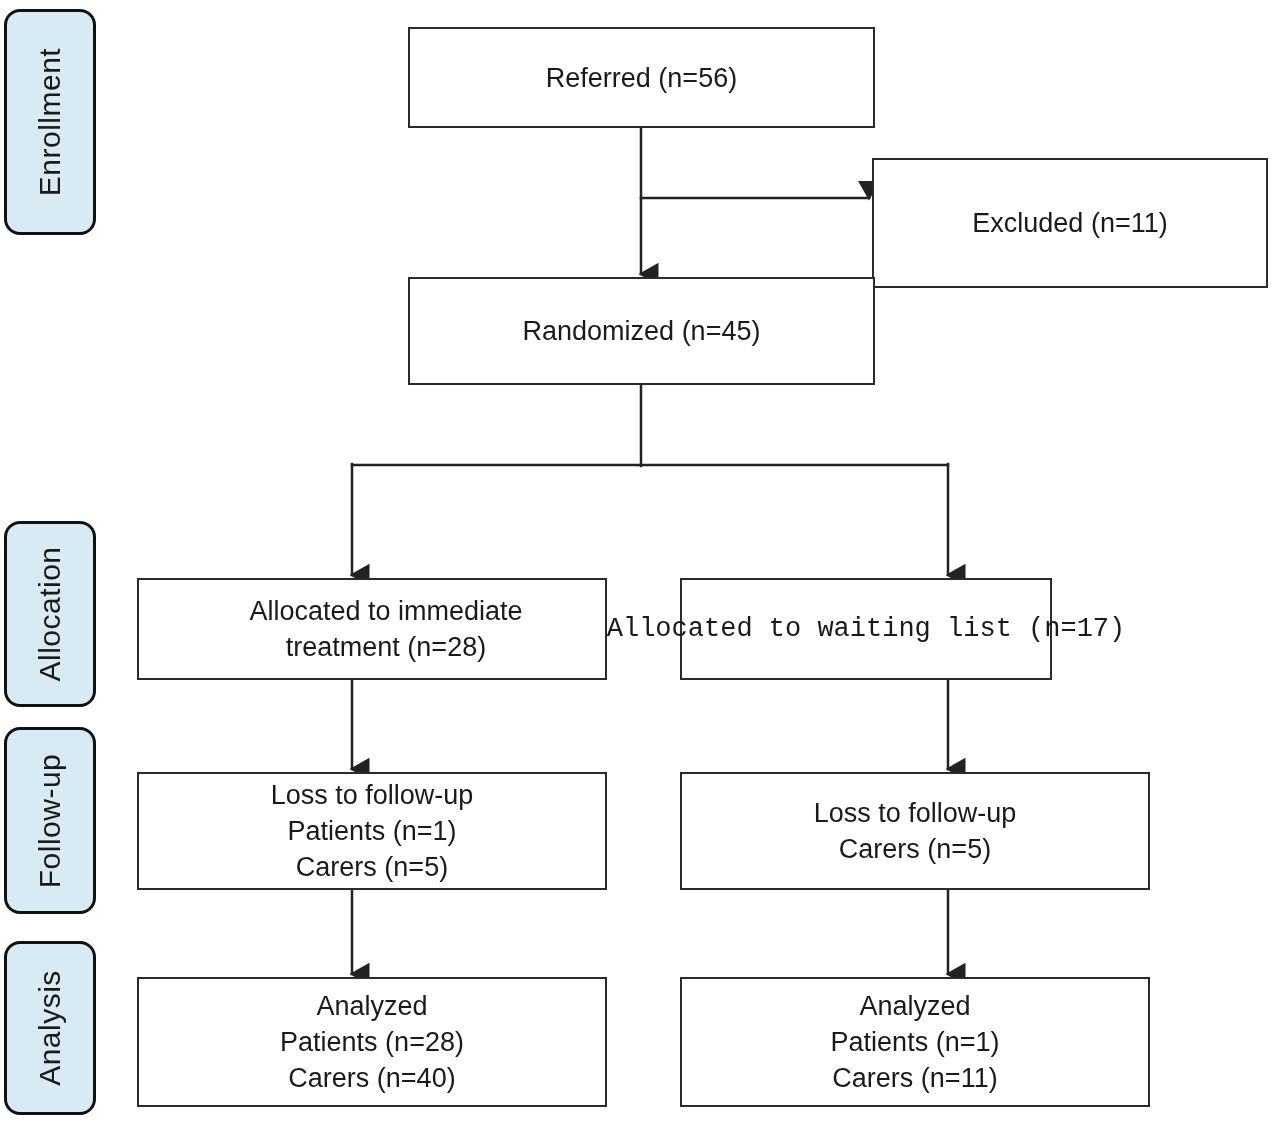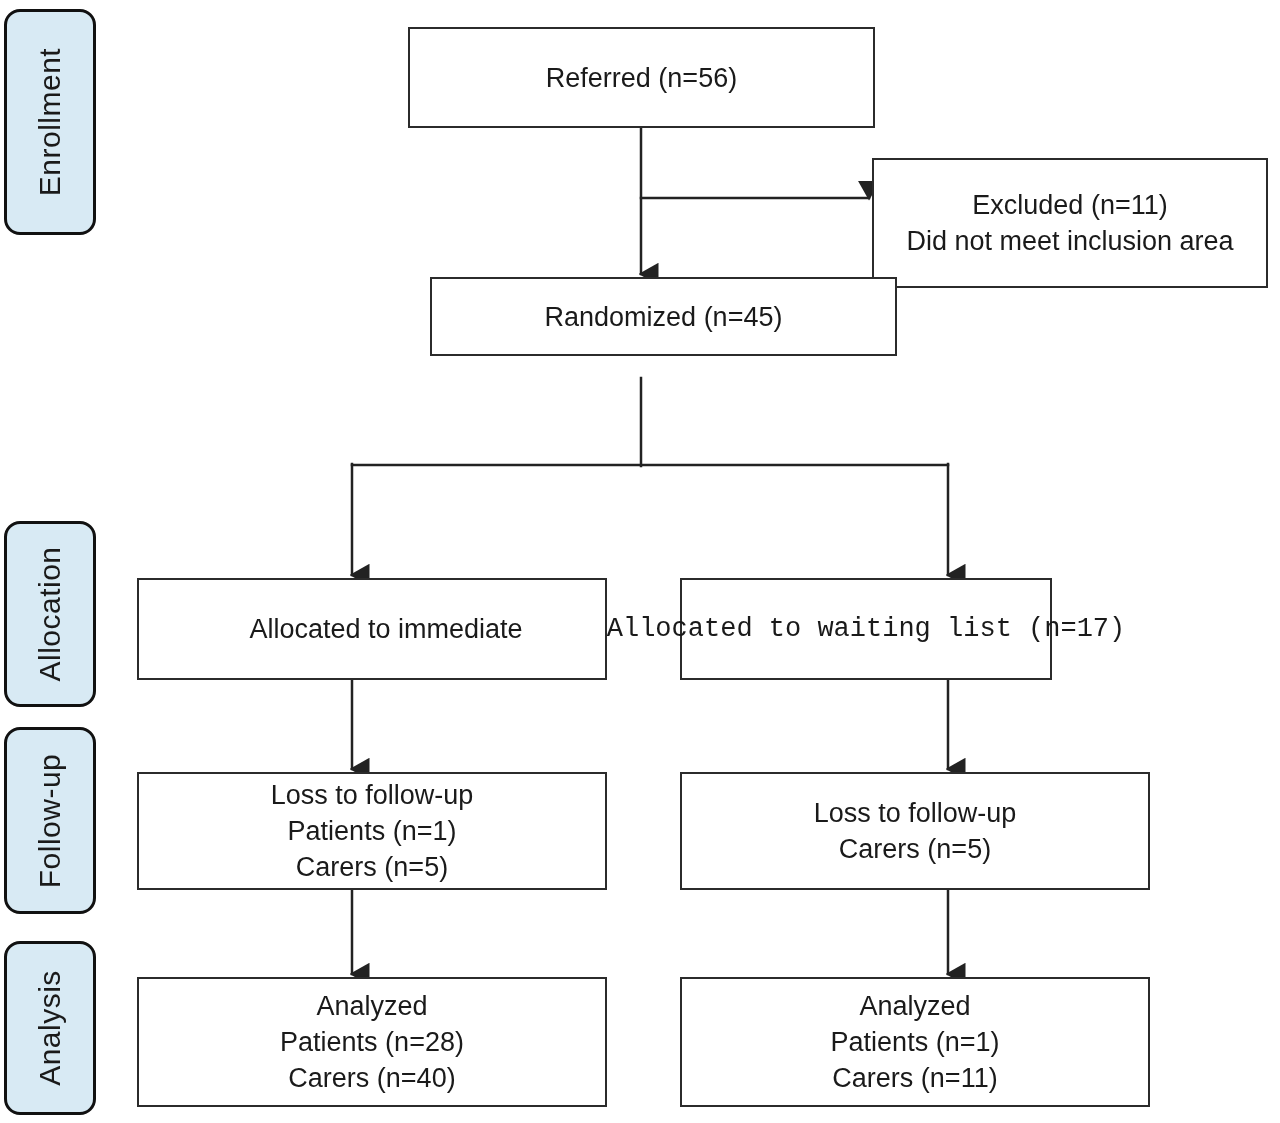--- a/index.html
+++ b/index.html
@@ -98,29 +98,29 @@
   <div class="stage-label" style="top:941px; height:174px;">
     <span>Analysis</span>
   </div>
 
   <div class="flow-box" style="left:408px; top:27px; width:467px; height:101px;">
     <div class="line">Referred (n=56)</div>
   </div>
 
   <div class="flow-box" style="left:872px; top:158px; width:396px; height:130px;">
     <div class="line">Excluded (n=11)</div>
-    <div class="line">Did not meet inclusion area</div>
   </div>
 
-  <div class="flow-box" style="left:408px; top:277px; width:467px; height:79px;margin-left:22px;">
+  <div class="flow-box" style="left:408px; top:277px; width:467px; height:108px;">
     <div class="line">Randomized (n=45)</div>
   </div>
 
   <div class="flow-box" style="left:137px; top:578px; width:470px; height:102px;padding-left:28px;">
     <div class="line">Allocated to immediate</div>
+    <div class="line">treatment (n=28)</div>
   </div>
 
   <div class="flow-box" style="left:680px; top:578px; width:372px; height:102px;font-family:Liberation Mono, monospace;">
     <div class="line">Allocated to waiting list (n=17)</div>
   </div>
 
   <div class="flow-box" style="left:137px; top:772px; width:470px; height:118px;">
     <div class="line">Loss to follow-up</div>
     <div class="line">Patients (n=1)</div>
     <div class="line">Carers (n=5)</div>

